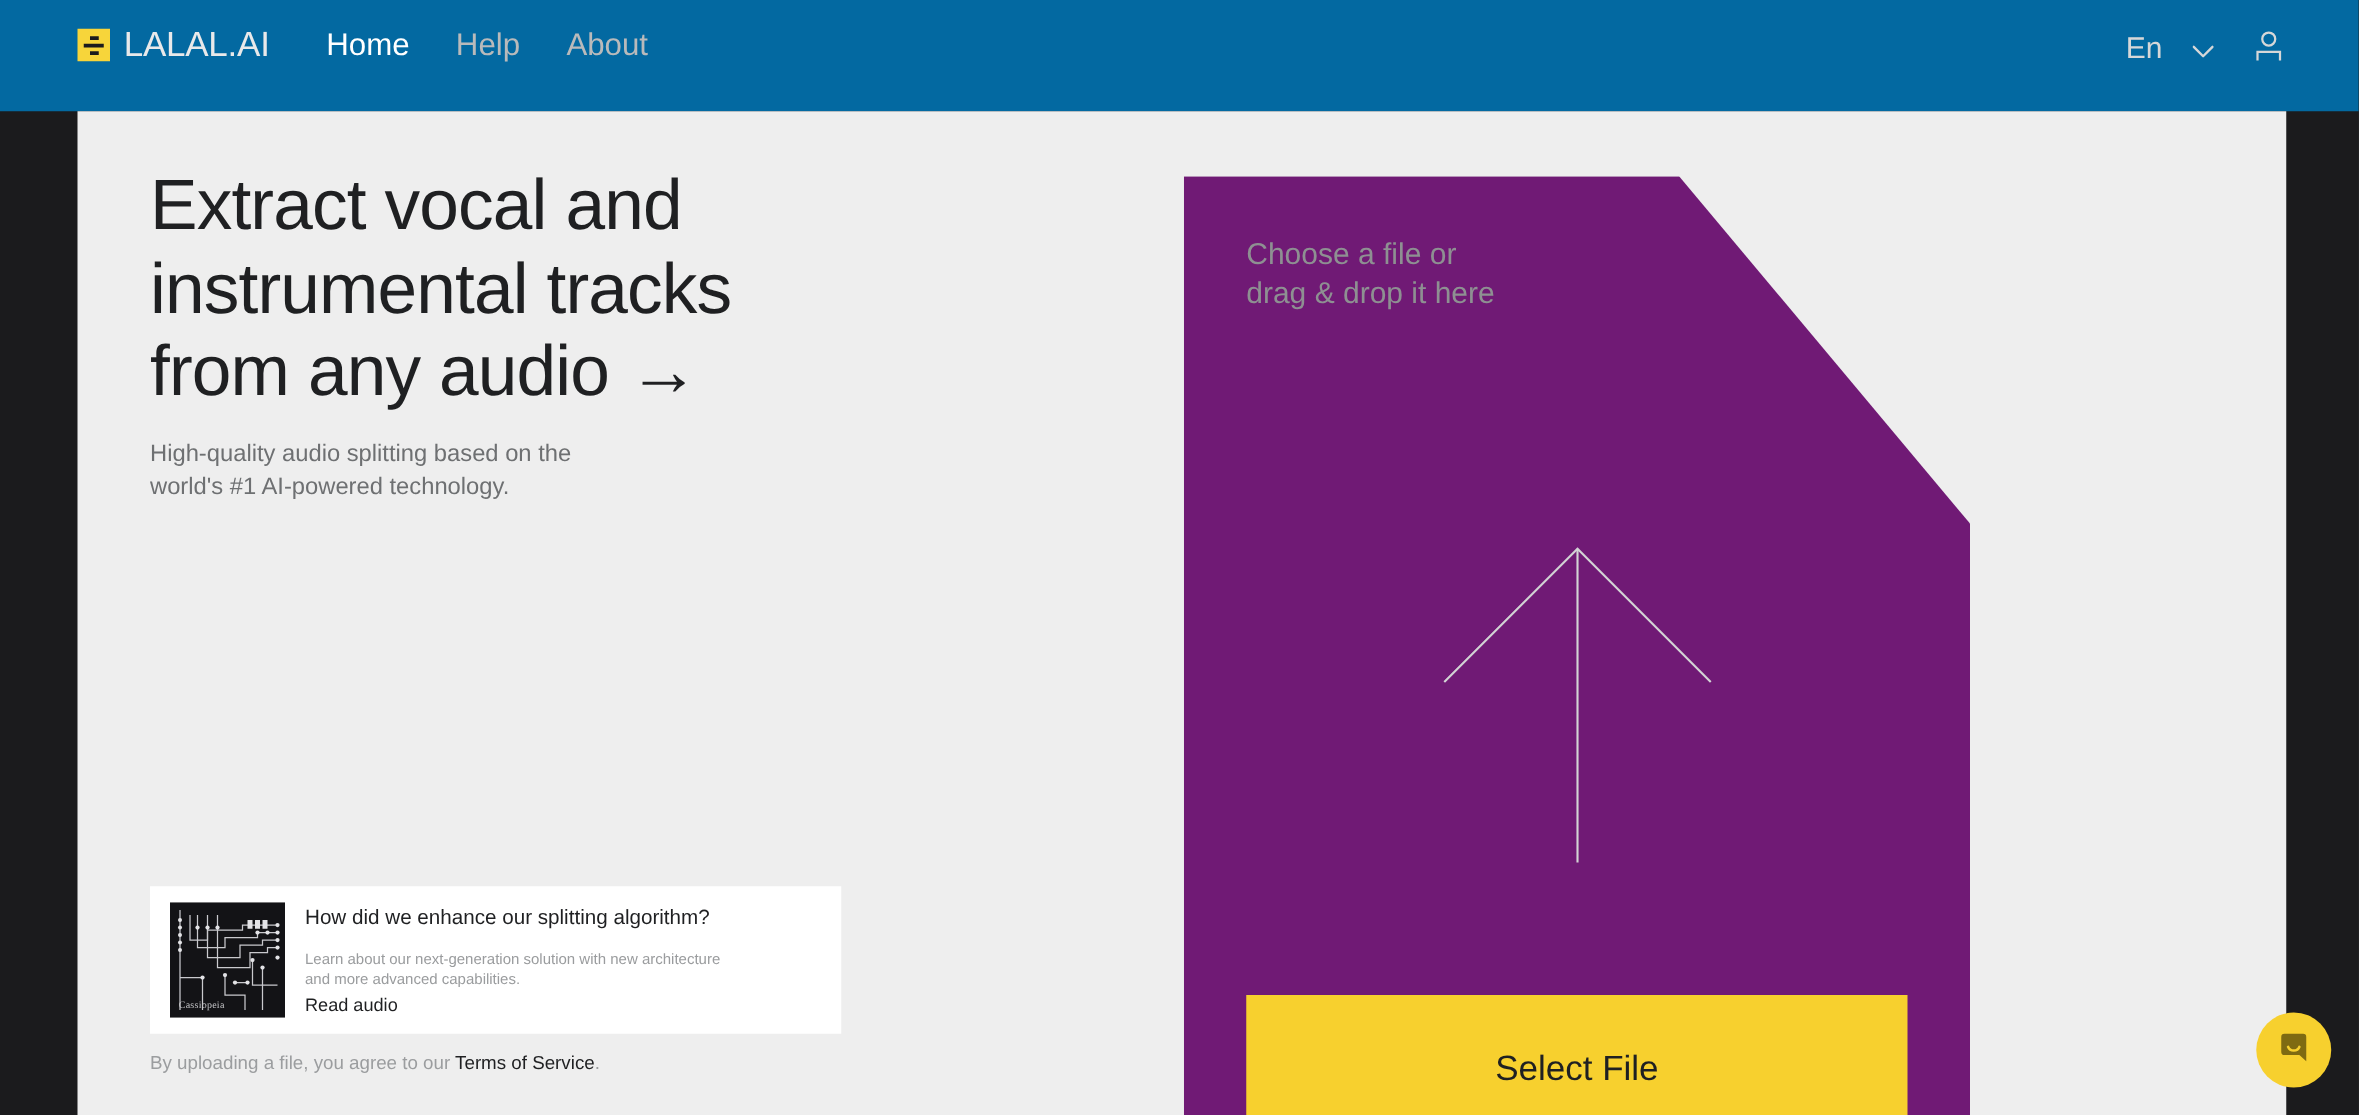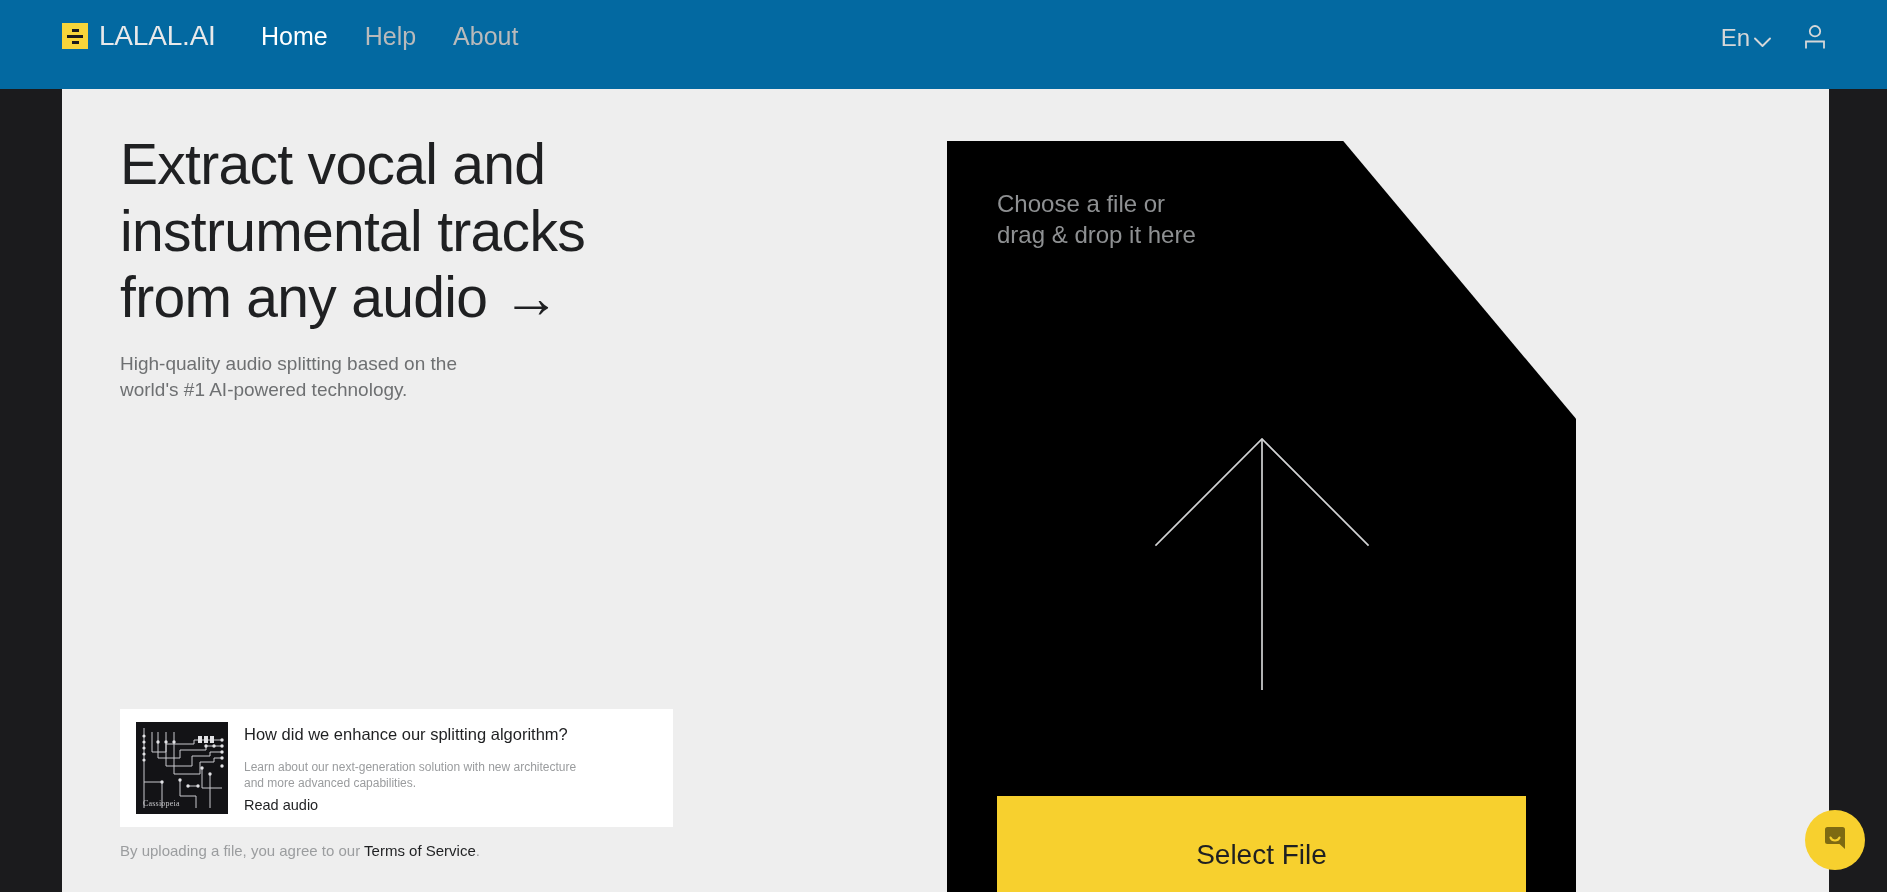--- a/index.html
+++ b/index.html
@@ -83,21 +83,21 @@
     position: absolute;
     right: 58px;
     top: 22px;
     display: flex;
     align-items: center;
     gap: 30px;
   }
   #lang-switch {
     display: flex;
     align-items: center;
-    gap: 4px;
+    gap: 24px;
     cursor: pointer;
     color: #d6d7d8;
     font-size: 24px;
     line-height: 1;
     justify-content: space-between;
   }
   #lang-switch .chev { display: block; margin-top: 3px; }
   #account-btn { cursor: pointer; display: block; }
 
   
@@ -203,21 +203,21 @@
     cursor: pointer;
   }
 
   
   #dropzone {
     position: absolute;
     left: 885px;
     top: 52px;
     width: 629px;
     height: 751px;
-    background: #000000;
+    background: #701a75;
     -webkit-clip-path: polygon(0 0, 63% 0, 100% 37%, 100% 100%, 0 100%);
     clip-path: polygon(0 0, 63% 0, 100% 37%, 100% 100%, 0 100%);
     cursor: pointer;
   }
   #dropzone-prompt {
     position: absolute;
     left: 50px;
     top: 47px;
     color: #8e9092;
     font-size: 24px;

